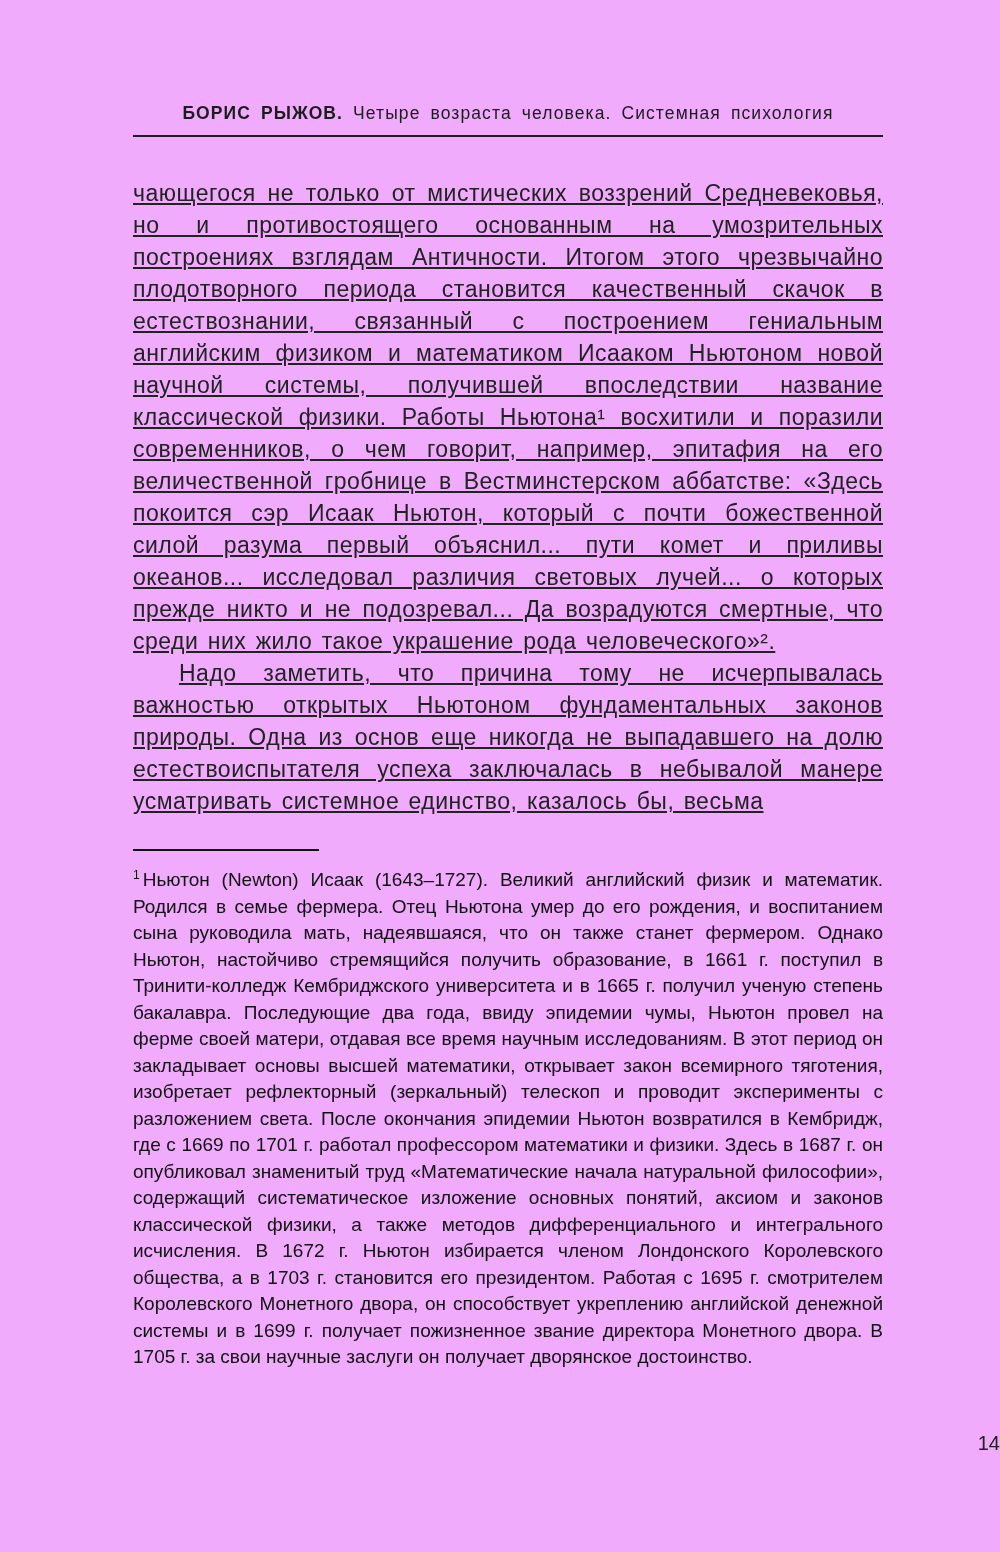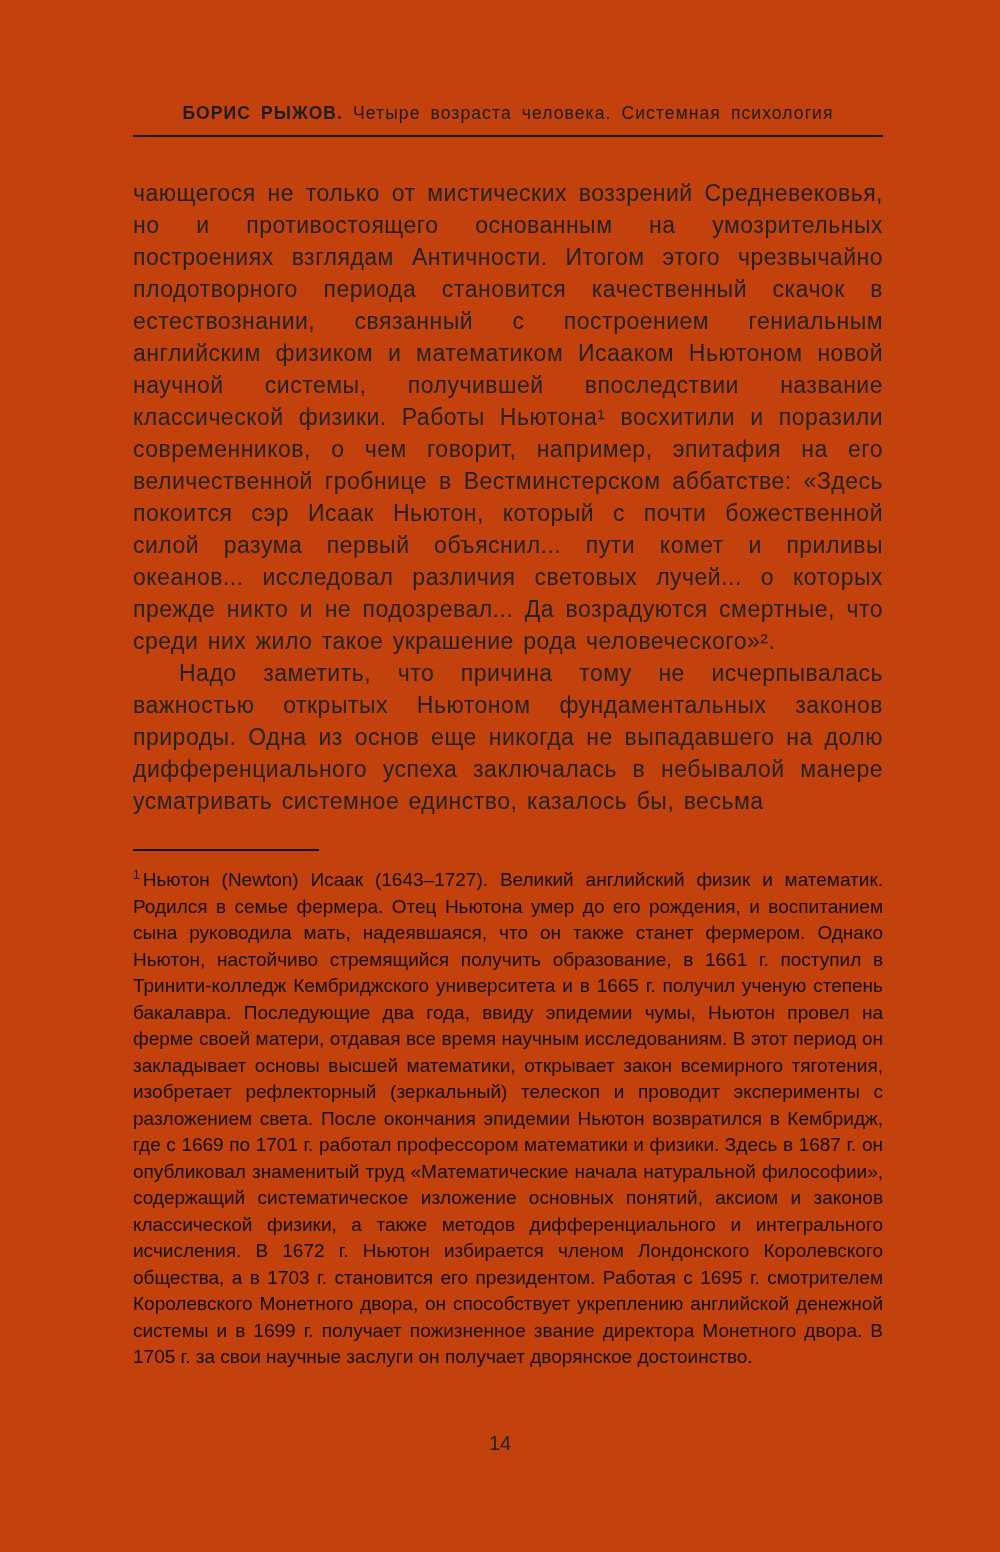--- a/index.html
+++ b/index.html
@@ -4,21 +4,21 @@
 <style>
   * { margin: 0; padding: 0; box-sizing: border-box; }
   html, body { background: #ffffff; }
   body { font-family: "Liberation Sans", sans-serif; color: #1c1c1c; }
 
   .page {
     position: relative;
     width: 1000px;
     height: 1552px;
     margin: 0 auto;
-    background: #c2410c;
+    background: #f0abfc;
     overflow: hidden;
     padding: 103px 117px 0 133px;
   }
 
   
   .running-header {
     text-align: center;
     font-size: 17.5px;
     letter-spacing: 1.1px;
     word-spacing: 4px;
@@ -32,20 +32,21 @@
 
   
   .body-text p {
     font-size: 23px;
     line-height: 32px;
     letter-spacing: 0.5px;
     word-spacing: 2.5px;
     text-align: justify;
     color: #222222;
     hyphens: auto;
+    text-decoration: underline;
   }
   .body-text p.indent { text-indent: 46px; }
 
   
   .footnote-separator {
     width: 186px;
     border-top: 2px solid #111111;
     margin-top: 32px;
     margin-bottom: 16px;
   }
@@ -63,38 +64,38 @@
     margin-right: 3px;
   }
   .footnotes b.fn-lead { font-weight: normal; }
 
   
   .folio {
     position: absolute;
     top: 1432px;
     left: 0;
     width: 100%;
-    text-align: center;
+    text-align: right;
     font-size: 20px;
     color: #222222;
   }
 </style>
 </head>
 <body>
 
 <div class="page">
 
   <div class="running-header">
     <span class="author">БОРИС РЫЖОВ.</span>
     <span class="title">Четыре возраста человека. Системная психология</span>
   </div>
 
   <div class="body-text">
     <p class="no-indent">чающегося не только от мистических воззрений Средневековья, но и противостоящего основанным на умозрительных построениях взглядам Античности. Итогом этого чрезвычайно плодотворного периода становится качественный скачок в естествознании, связанный с построением гениальным английским физиком и математиком Исааком Ньютоном новой научной системы, получившей впоследствии название классической физики. Работы Ньютона¹ восхитили и поразили современников, о чем говорит, например, эпитафия на его величественной гробнице в Вестминстерском аббатстве: «Здесь покоится сэр Исаак Ньютон, который с почти божественной силой разума первый объяснил... пути комет и приливы океанов... исследовал различия световых лучей... о которых прежде никто и не подозревал... Да возрадуются смертные, что среди них жило такое украшение рода человеческого»².</p>
-    <p class="indent">Надо заметить, что причина тому не исчерпывалась важностью открытых Ньютоном фундаментальных законов природы. Одна из основ еще никогда не выпадавшего на долю дифференциального успеха заключалась в небывалой манере усматривать системное единство, казалось бы, весьма</p>
+    <p class="indent">Надо заметить, что причина тому не исчерпывалась важностью открытых Ньютоном фундаментальных законов природы. Одна из основ еще никогда не выпадавшего на долю естествоиспытателя успеха заключалась в небывалой манере усматривать системное единство, казалось бы, весьма</p>
   </div>
 
   <div class="footnote-separator"></div>
 
   <div class="footnotes">
     <p><sup class="fn-marker">1</sup><b class="fn-lead">Ньютон</b><span> (Newton) Исаак (1643–1727). Великий английский физик и математик. Родился в семье фермера. Отец Ньютона умер до его рождения, и воспитанием сына руководила мать, надеявшаяся, что он также станет фермером. Однако Ньютон, настойчиво стремящийся получить образование, в 1661 г. поступил в Тринити-колледж Кембриджского университета и в 1665 г. получил ученую степень бакалавра. Последующие два года, ввиду эпидемии чумы, Ньютон провел на ферме своей матери, отдавая все время научным исследованиям. В этот период он закладывает основы высшей математики, открывает закон всемирного тяготения, изобретает рефлекторный (зеркальный) телескоп и проводит эксперименты с разложением света. После окончания эпидемии Ньютон возвратился в Кембридж, где с 1669 по 1701 г. работал профессором математики и физики. Здесь в 1687 г. он опубликовал знаменитый труд «Математические начала натуральной философии», содержащий систематическое изложение основных понятий, аксиом и законов классической физики, а также методов дифференциального и интегрального исчисления. В 1672 г. Ньютон избирается членом Лондонского Королевского общества, а в 1703 г. становится его президентом. Работая с 1695 г. смотрителем Королевского Монетного двора, он способствует укреплению английской денежной системы и в 1699 г. получает пожизненное звание директора Монетного двора. В 1705 г. за свои научные заслуги он получает дворянское достоинство.</span></p>
   </div>
 
   <div class="folio">14</div>
 

